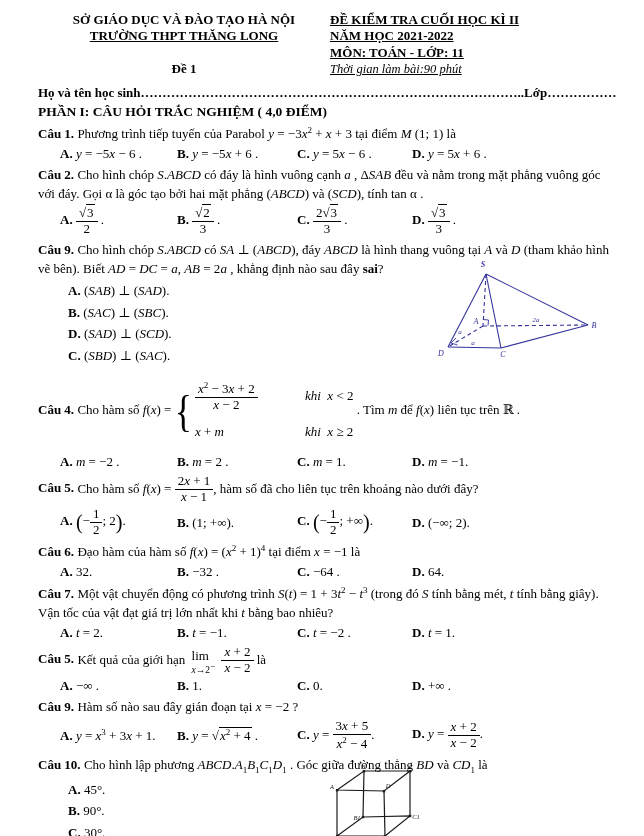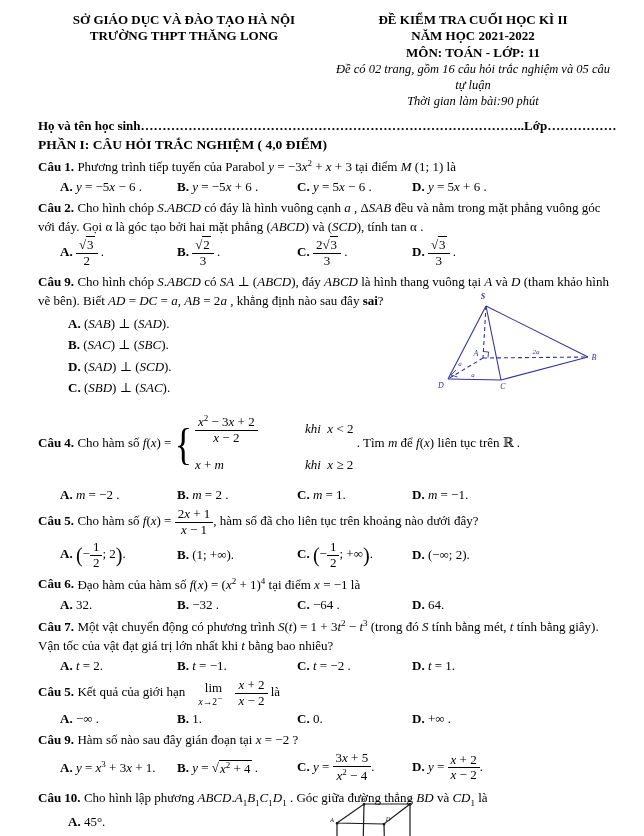--- a/index.html
+++ b/index.html
@@ -3,23 +3,23 @@
 <meta charset="utf-8">
 <style>
   html,body{margin:0;padding:0;background:#fff;}
   body{width:644px;height:836px;font-family:"Liberation Serif","DejaVu Serif",serif;
        font-size:13px;color:#000;overflow:hidden;}
   .page{padding:12px 28px 0 38px;position:relative;}
 
   
   .header{display:flex;}
   .h-left{width:292px;text-align:center;}
-  .h-right{flex:1;text-align:center;}
+  .h-right{flex:1;text-align:left;text-decoration:underline;}
   .h-bold{font-weight:bold;line-height:1.25;}
-  .underline{}
+  .underline{text-decoration:underline;}
   .h-note{font-style:italic;font-size:12.5px;line-height:1.3;}
   .de1{font-weight:bold;margin-top:16px;}
 
   .student-line{font-weight:bold;margin-top:8px;white-space:nowrap;overflow:hidden;}
   .part-title{font-weight:bold;margin-top:3px;font-size:13.5px;}
 
   
   .q{position:relative;margin-top:4px;}
   .qnum{font-weight:bold;}
   .stem{line-height:1.45;}
@@ -37,45 +37,45 @@
   .frac .n{display:block;padding:0 3px;}
   .frac .d{display:block;border-top:1px solid #000;padding:0 3px;}
   .sq{white-space:nowrap;}
   .sq .v{border-top:1px solid #000;padding:0 1px;}
   .big{font-size:1.55em;vertical-align:middle;font-weight:400;}
   .cases{display:inline-flex;align-items:center;vertical-align:middle;gap:3px;}
   .cases .brace{font-size:36px;line-height:.9;transform:scaleY(1.25);display:inline-block;}
   .cases .row{display:flex;align-items:center;margin:10px 0;}
   .cases .row>*:first-child{min-width:96px;}
   .khi{margin-left:14px;}
-  .lim{display:inline-block;text-align:right;vertical-align:-0.7em;margin:0 10px;line-height:1;}
+  .lim{display:inline-block;text-align:left;vertical-align:-0.7em;margin:0 3px;line-height:1;}
   .lim .l{display:block;}
   .lim .s{display:block;font-size:9.5px;}
 
   
   .fig{position:absolute;}
   #fig-pyramid{right:6px;top:12px;}
   #fig-cube{left:288px;top:8px;}
   .fig text{font-style:italic;font-family:"Liberation Serif",serif;}
 </style>
 </head>
 <body>
 
 <div class="page">
 
   <div class="header">
     <div class="h-left">
       <div class="h-bold">SỞ GIÁO DỤC VÀ ĐÀO TẠO HÀ NỘI</div>
       <div class="h-bold underline">TRƯỜNG THPT THĂNG LONG</div>
+      <div class="de1">Đề 1</div>
     </div>
     <div class="h-right">
       <div class="h-bold">ĐỀ KIỂM TRA CUỐI HỌC KÌ II</div>
       <div class="h-bold">NĂM HỌC 2021-2022</div>
       <div class="h-bold">MÔN: TOÁN - LỚP: 11</div>
-      <div class="h-note">Đề có 02 trang, gồm 16 câu hỏi trắc nghiệm và 05 câu tự luận</div>
       <div class="h-note">Thời gian làm bài:90 phút</div>
     </div>
   </div>
 
   <div class="student-line">Họ và tên học sinh……………………………………………………………………………..Lớp……………………</div>
   <div class="part-title">PHẦN I: CÂU HỎI TRẮC NGHIỆM ( 4,0 ĐIỂM)</div>
 
   <div id="questions">
   <div class="q">
     <div class="stem"><b class="qnum">Câu 1.</b><span class="stem-body"> Phương trình tiếp tuyến của Parabol <i>y</i> = −3<i>x</i><sup>2</sup> + <i>x</i> + 3 tại điểm <i>M</i> (1; 1) là</span></div>

